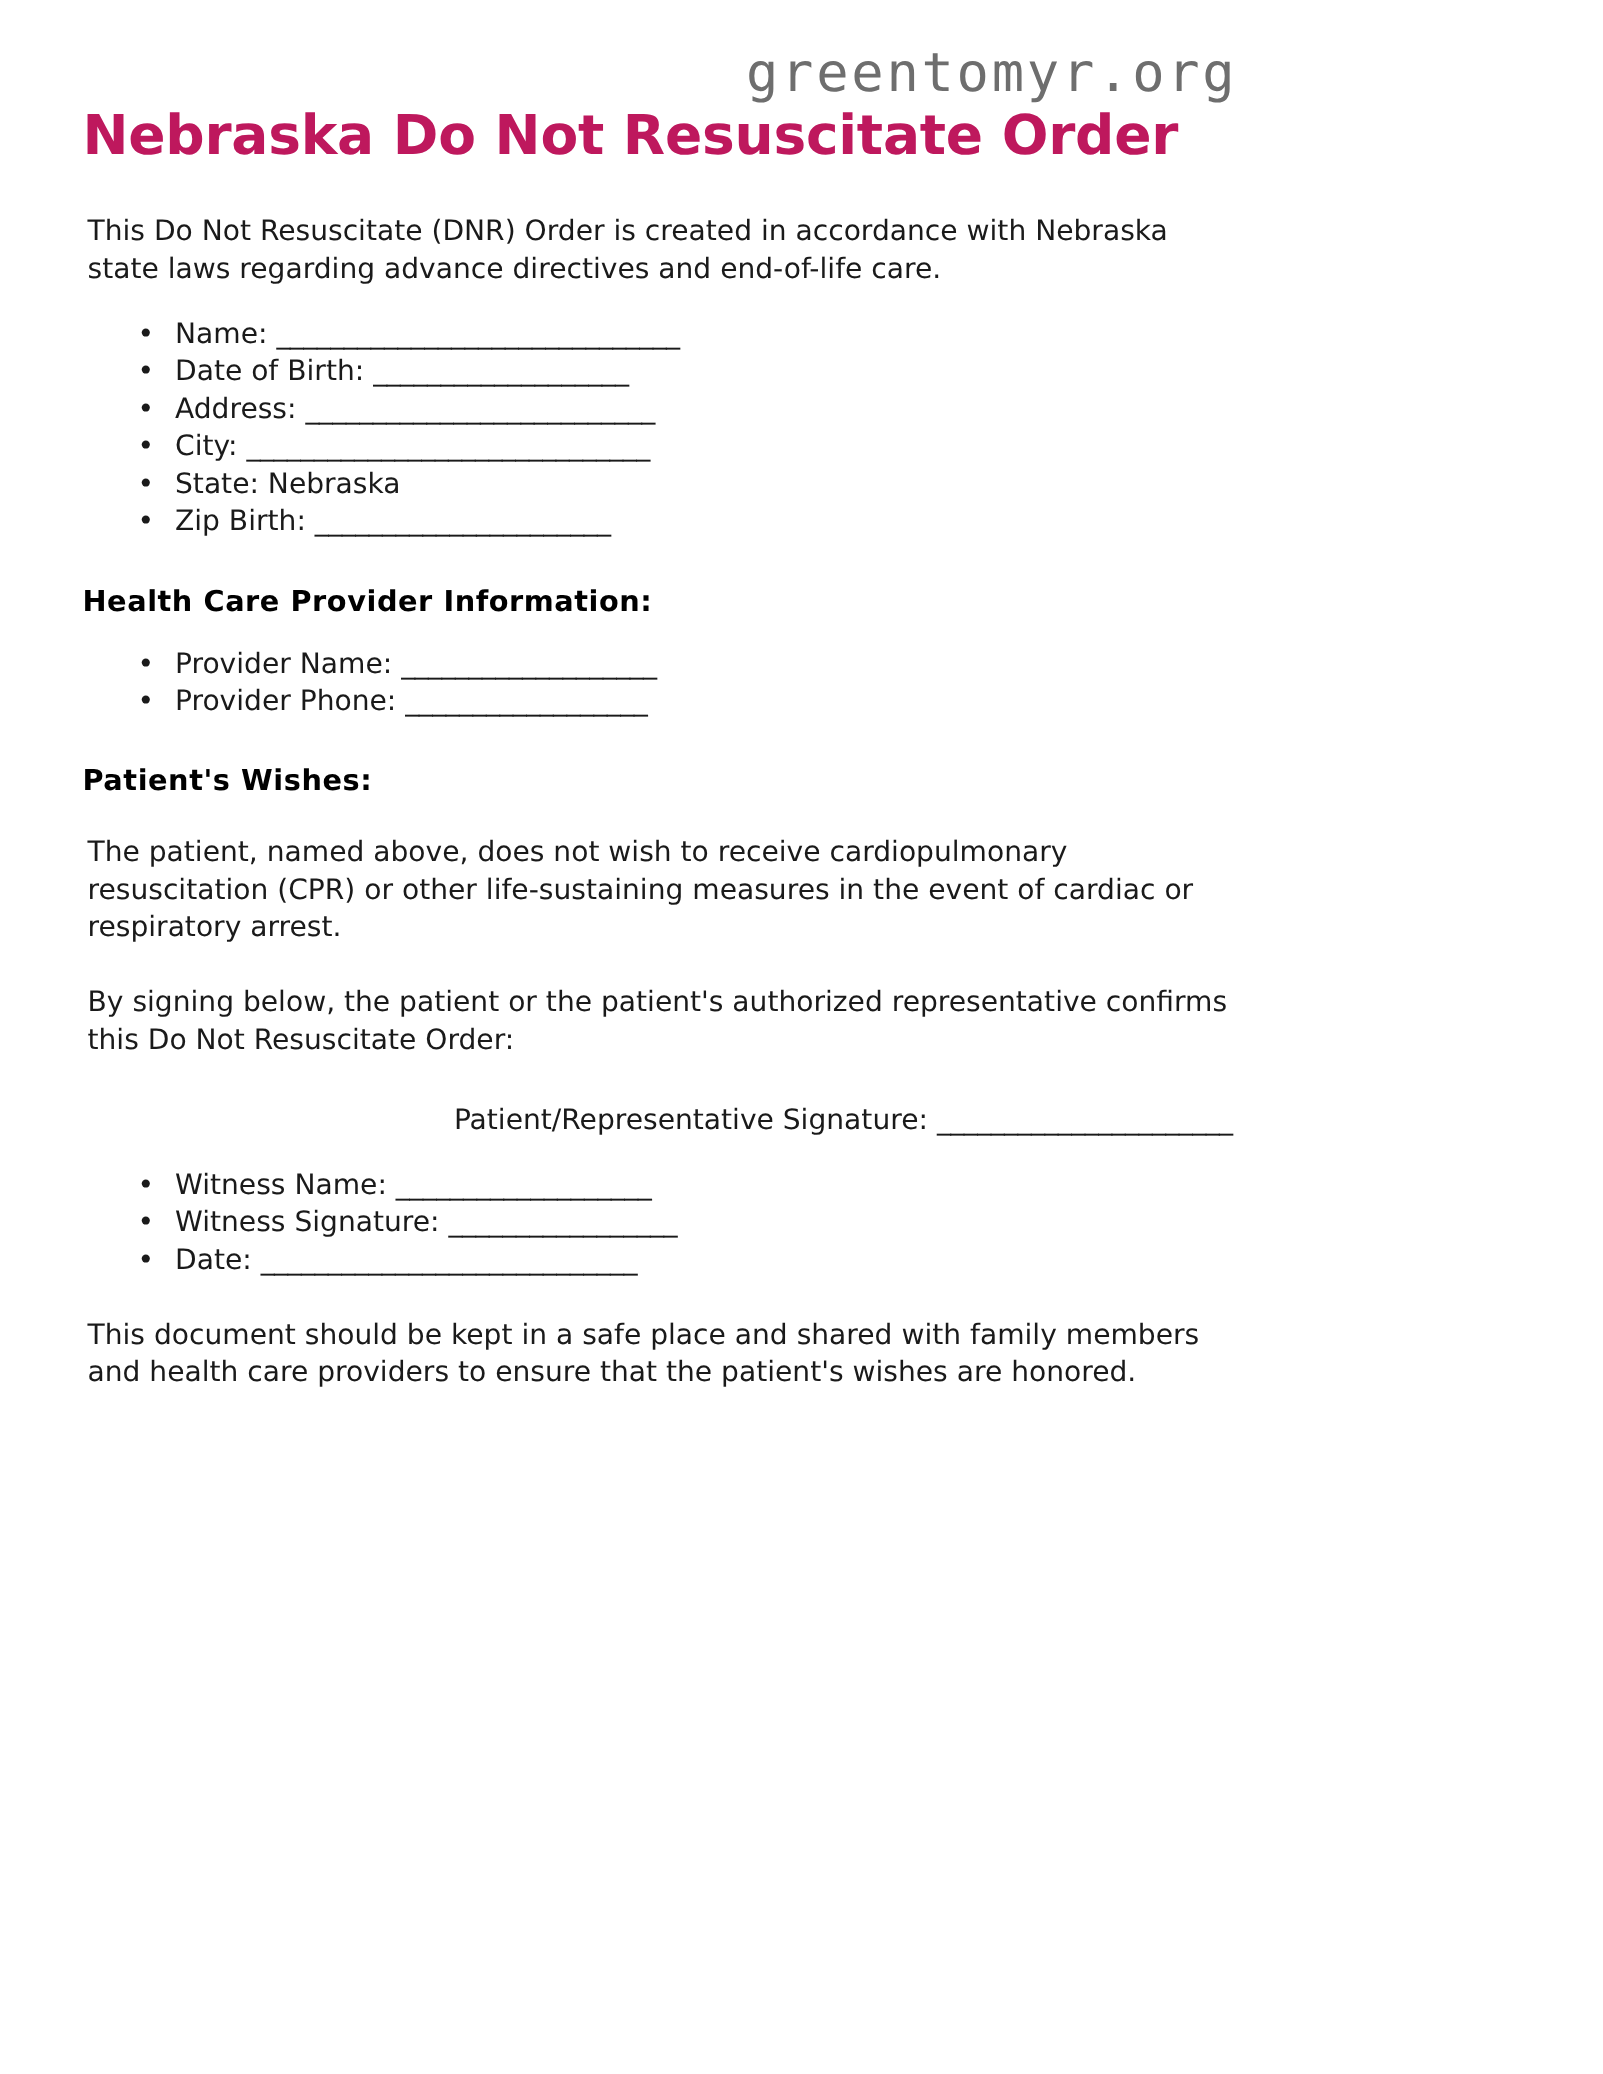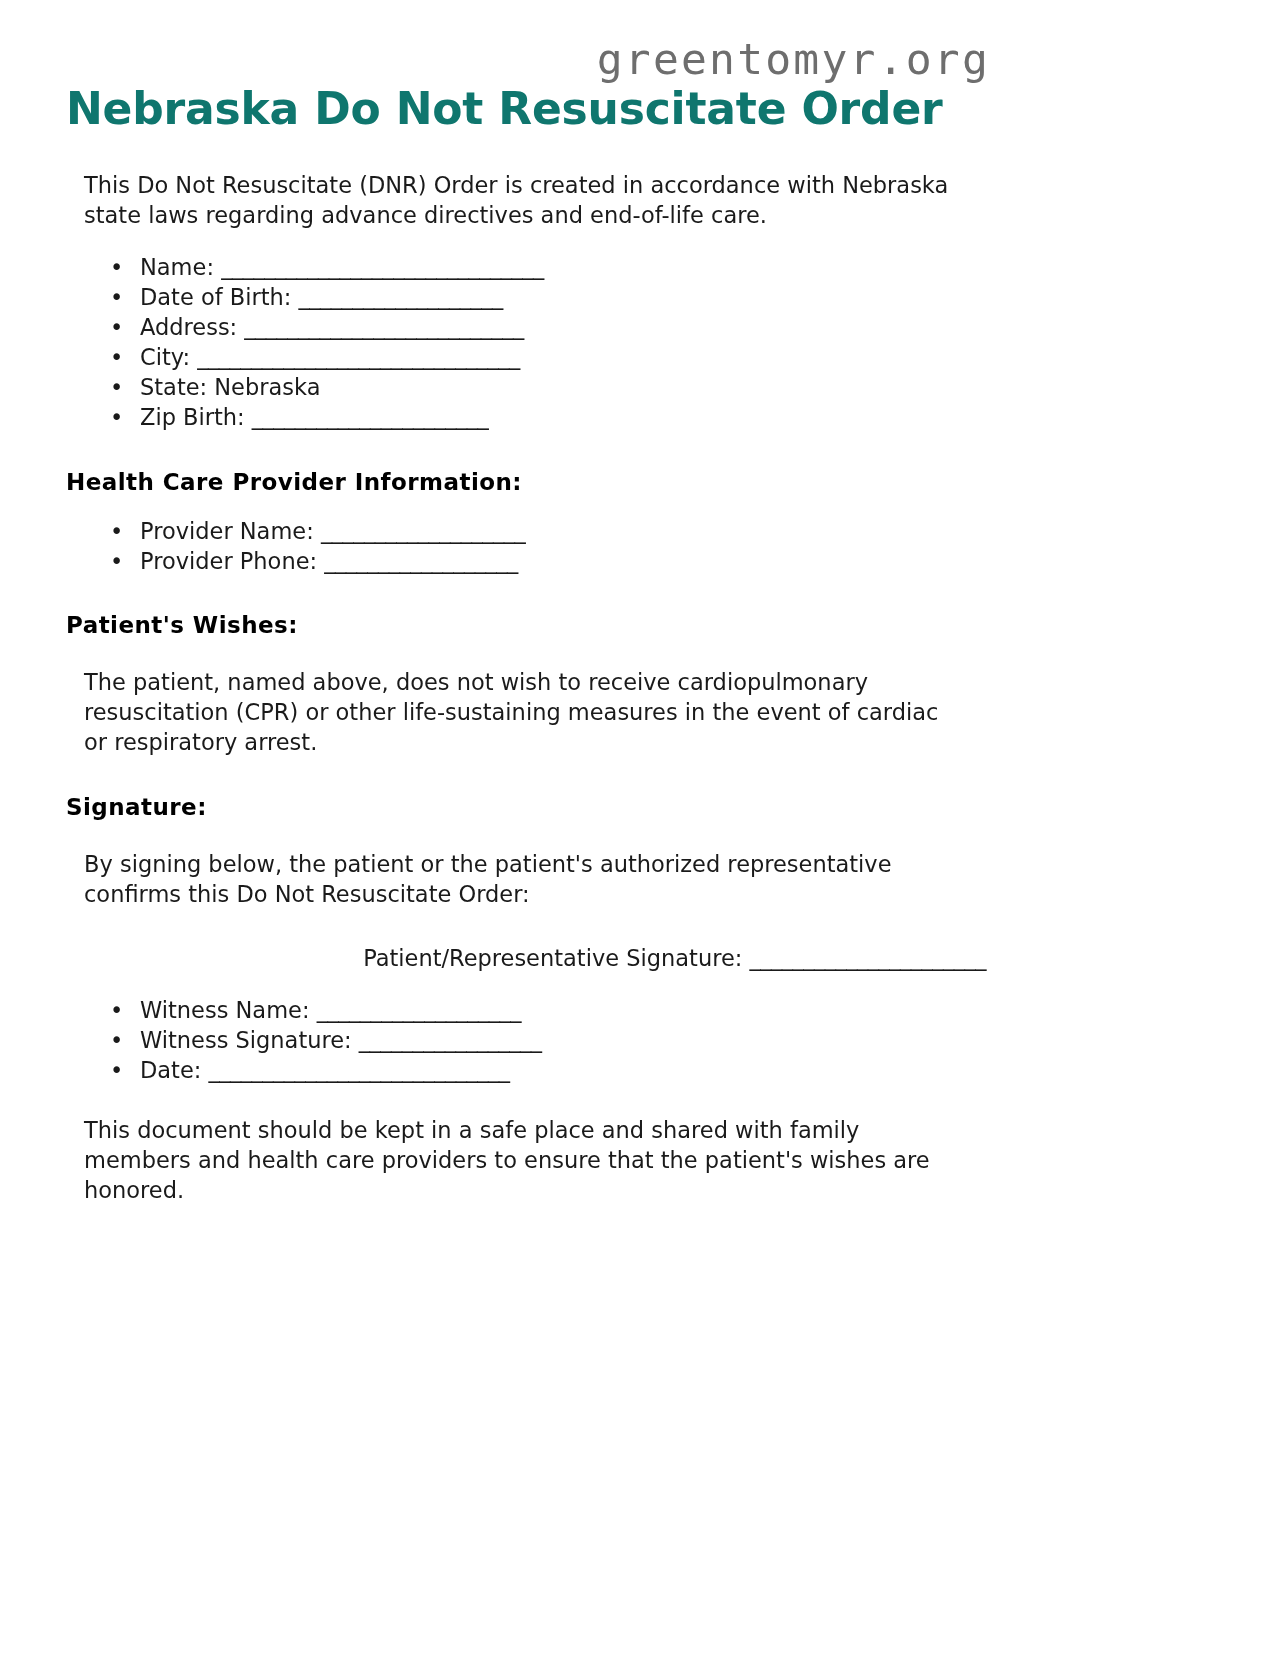--- a/index.html
+++ b/index.html
@@ -39,28 +39,28 @@
   }
 
   
   .doc-title {
     margin: 0;
     padding-top: 84px;
     font-size: 44px;
     font-weight: bold;
     letter-spacing: -0.2px;
     line-height: 1.12;
-    color: #0f766e;
+    color: #be185d;
   }
 
   
   .para {
     font-size: 22.5px;
     line-height: 1.33;
-    margin: 18px;
+    margin: 4px;
     max-width: 1085px;
     color: #1a1a1a;
   }
 
   .para.intro { margin-top: 38px; }
   .para.gap-top { margin-top: 30px; }
 
   
   .section-heading {
     font-size: 23px;
@@ -146,21 +146,20 @@
     </li>
     <li>
       <span class="bullet">•</span><span>Provider Phone:</span> <span class="blank">__________________</span>
     </li>
   </ul>
 
   <h2 class="section-heading">Patient's Wishes:</h2>
 
   <p class="para gap-top">The patient, named above, does not wish to receive cardiopulmonary resuscitation (CPR) or other life-sustaining measures in the event of cardiac or respiratory arrest.</p>
 
-  <h2 class="section-heading">Signature:</h2>
 
   <p class="para gap-top">By signing below, the patient or the patient's authorized representative confirms this Do Not Resuscitate Order:</p>
 
   <div class="field-row">
     <span>Patient/Representative Signature:</span>
     <span class="blank">______________________</span>
   </div>
 
 
 

